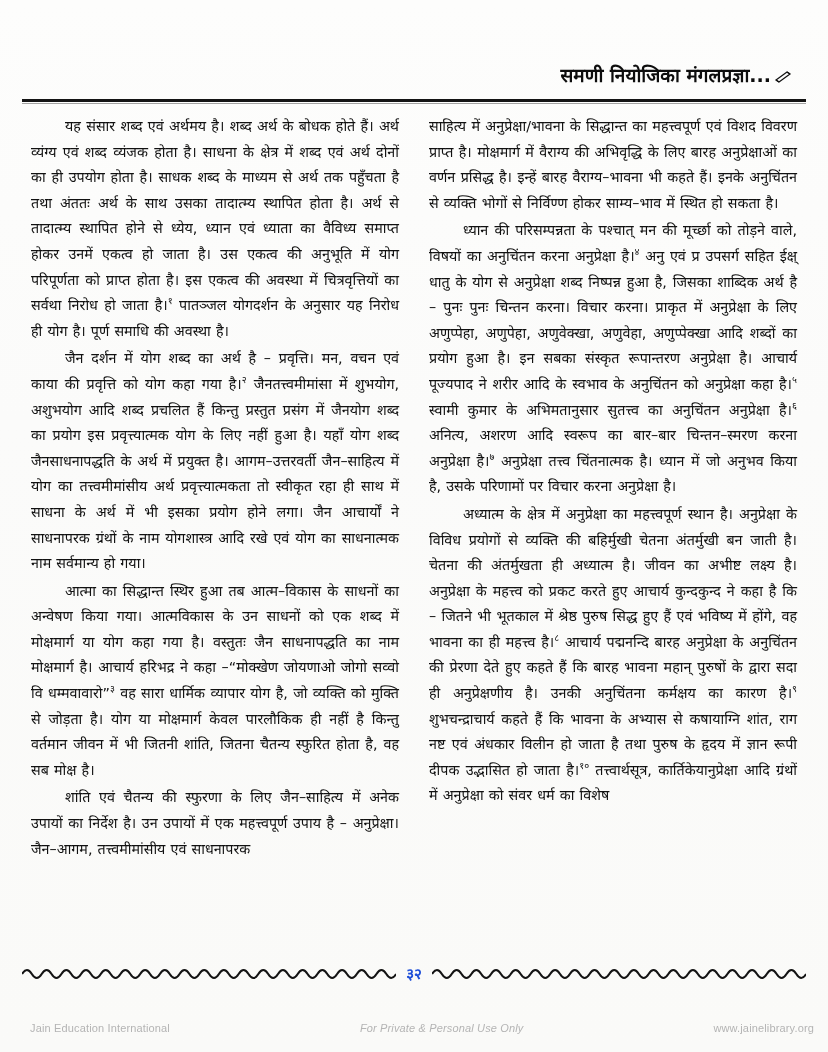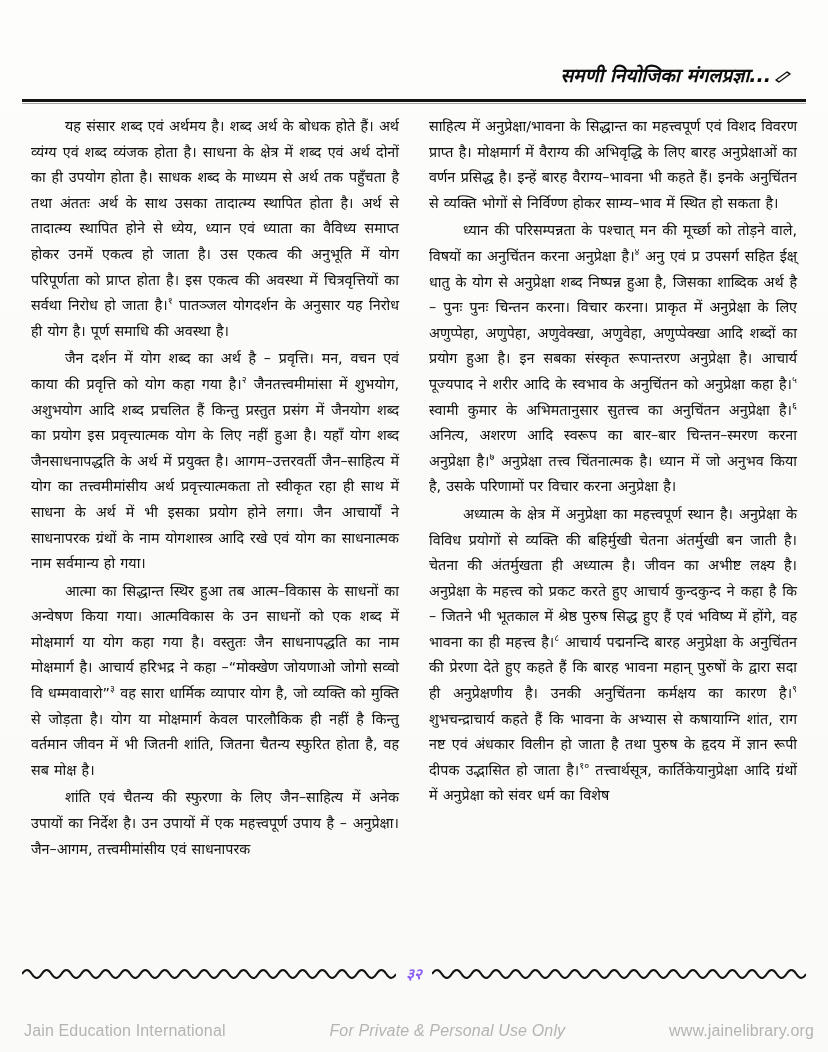--- a/index.html
+++ b/index.html
@@ -53,21 +53,20 @@
     justify-content: flex-end;
     align-items: center;
     gap: 3px;
   }
   .byline {
     font-family: "DejaVu Sans", sans-serif;
     font-size: 19px;
     font-weight: 700;
     color: #0d0d0d;
     white-space: nowrap;
-    font-style: italic;
   }
   .quill-icon {
     display: inline-block;
     width: 18px;
     height: 16px;
     position: relative;
     top: 2px;
   }
 
   
@@ -138,36 +137,35 @@
   .squiggle {
     flex: 1 1 auto;
     height: 16px;
     overflow: hidden;
   }
   .squiggle svg { display: block; width: 100%; height: 16px; }
   .page-number {
     font-family: "DejaVu Sans", sans-serif;
     font-size: 15px;
     font-weight: 700;
-    color: #8b5cf6;
+    color: #1d4ed8;
     padding: 0 4px;
     white-space: nowrap;
-    font-style: italic;
   }
 
   
   .scan-footer {
     position: absolute;
-    left: 10px; right: 0;
+    left: 16px; right: 0;
     top: 1022px;
     display: flex;
     justify-content: center;
     padding: 0 14px;
     font-family: "Liberation Sans", sans-serif;
-    font-size: 16px;
+    font-size: 11px;
     color: #b4b4b4;
     letter-spacing: .15px;
   }
   .scan-footer span { white-space: nowrap; }
   .scan-footer .center { margin-left: auto; margin-right: auto; font-style: italic; }
 </style>
 </head>
 <body>
 
 <div class="page"></div>

